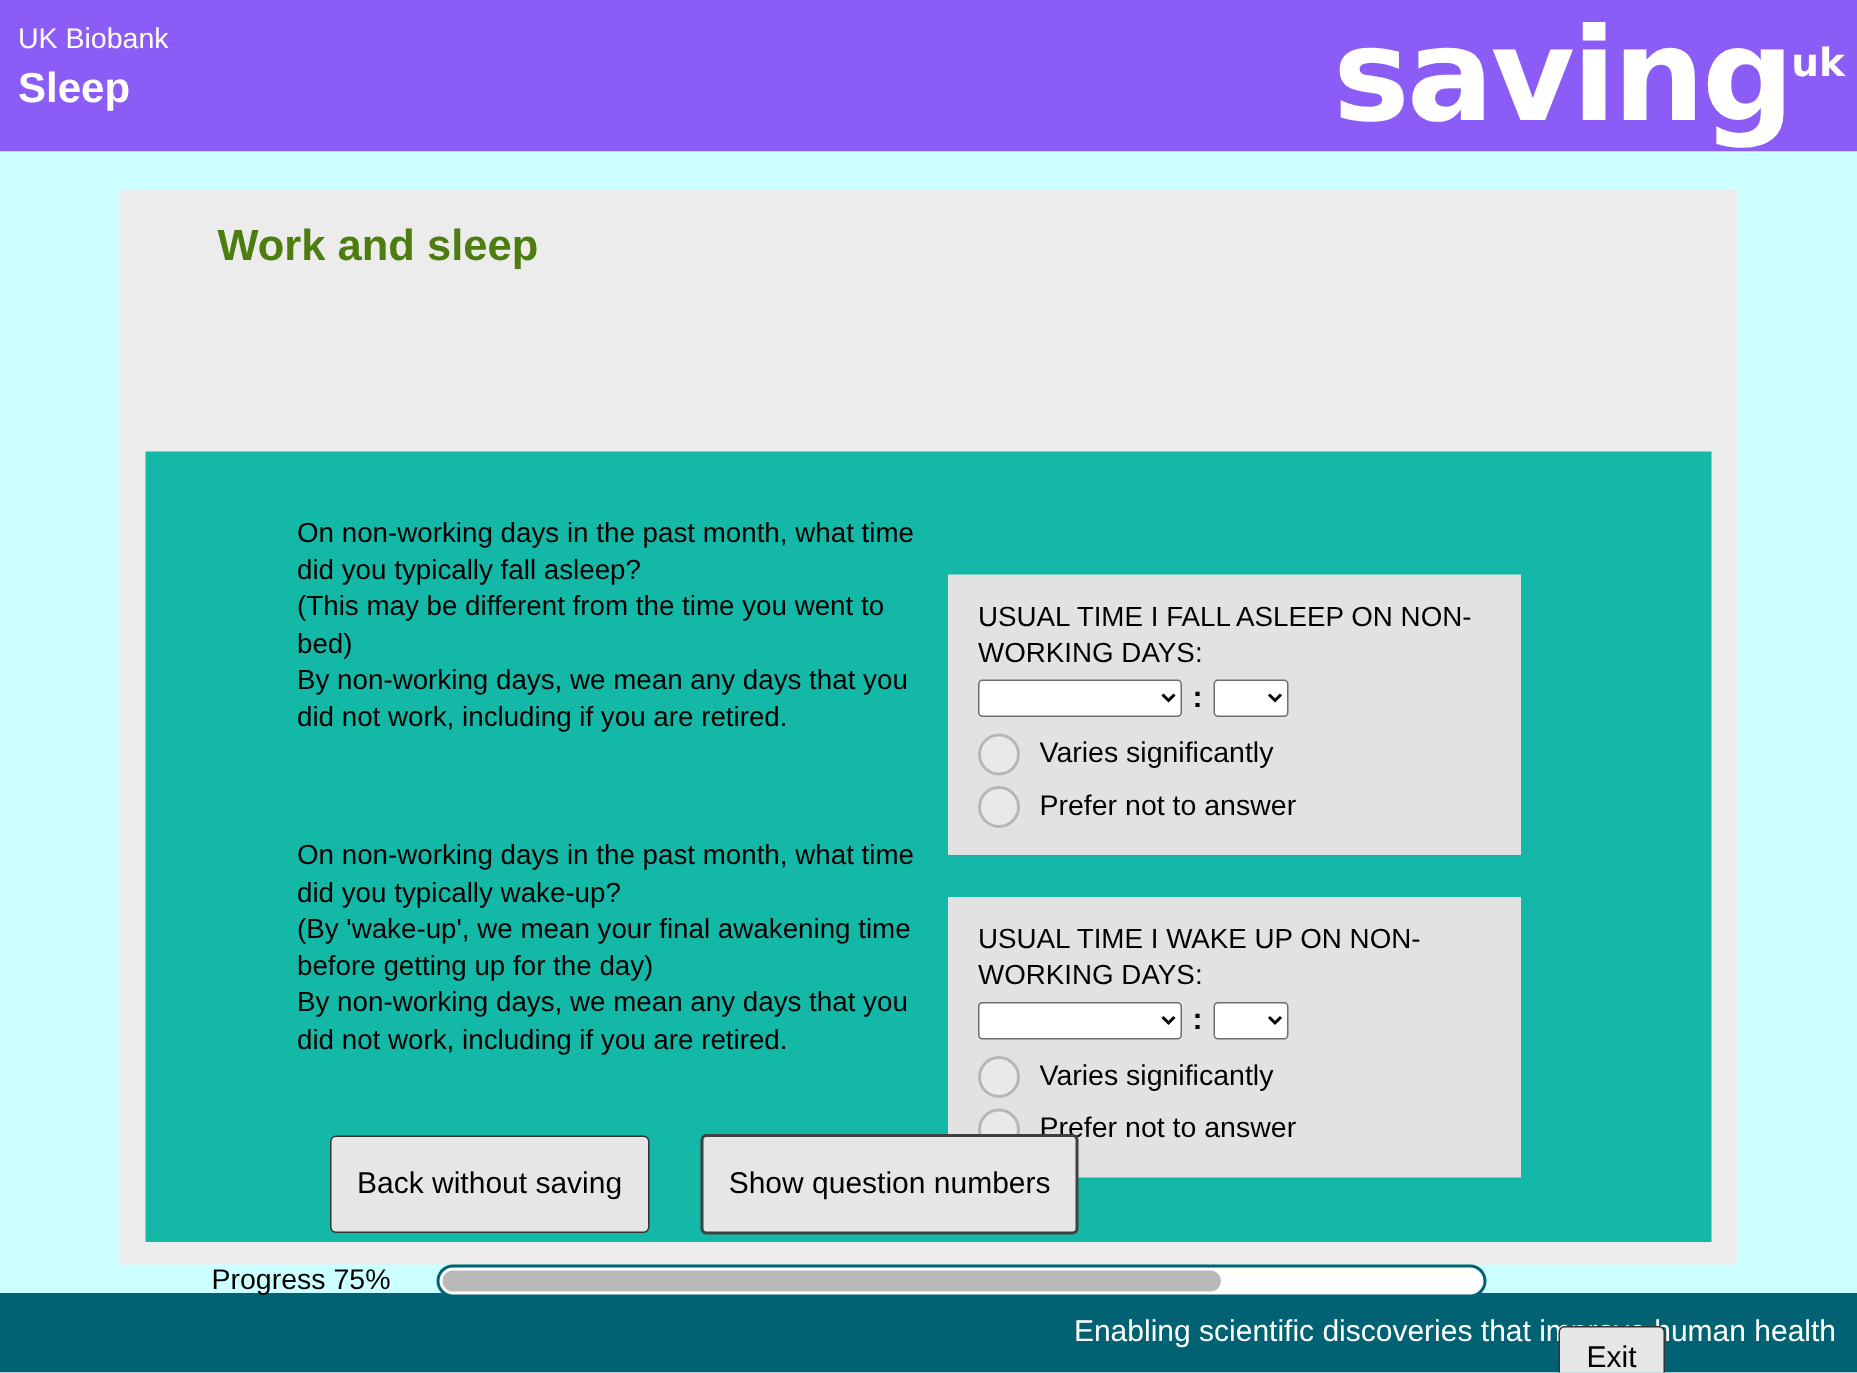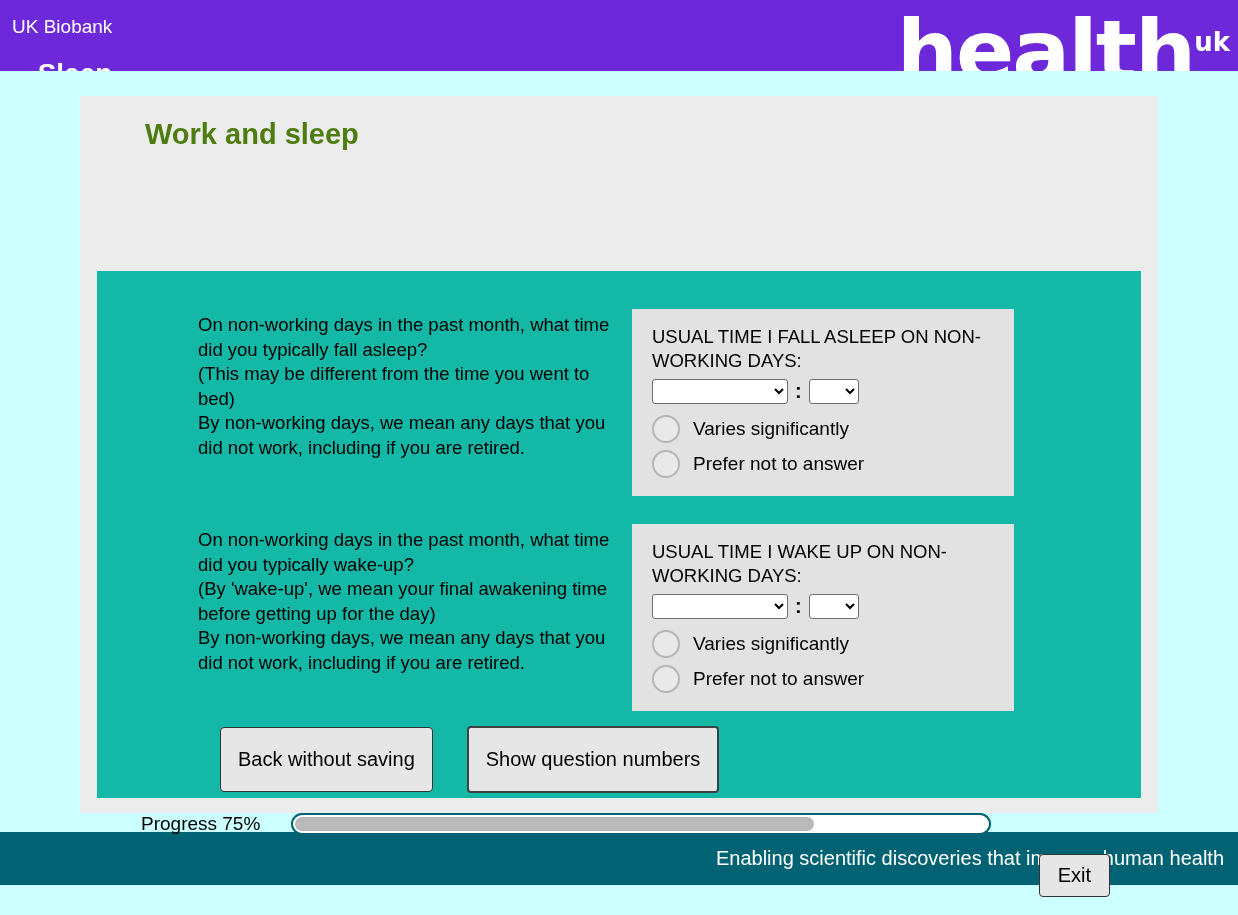--- a/index.html
+++ b/index.html
@@ -11,39 +11,38 @@
     width: 1238px;
     height: 915px;
     background: #ccffff;
     font-family: "Liberation Sans", sans-serif;
     overflow: hidden;
   }
 
   
   .header {
     position: relative;
-    height: 71px;
-    background: #6d28d9;
+    height: 101px;
+    background: #8b5cf6;
     color: #ffffff;
   }
   .header-title-block {
     position: absolute;
     left: 12px;
     top: 16px;
     line-height: 1.15;
   }
   .header-line1 {
     font-size: 19px;
     font-weight: normal;
   }
   .header-line2 {
     font-size: 28px;
     font-weight: bold;
-    margin-top: 20px;
-    text-align: right;
+    margin-top: 5px;
   }
   .logo {
     position: absolute;
     right: 8px;
     top: 0px;
     height: 101px;
     display: flex;
     align-items: center;
   }
   .logo-text {
@@ -106,20 +105,21 @@
     font-size: 18.5px;
     color: #000000;
     line-height: 1.33;
   }
   .answer-box {
     position: absolute;
     left: 535px;
     width: 382px;
     background: #e2e2e2;
     padding: 16px 0 18px 0;
+    margin-top: 44px;
   }
   .answer-label {
     font-size: 18.5px;
     color: #000;
     padding: 0 20px;
     line-height: 1.3;
     text-transform: uppercase;
   }
   .time-selects {
     display: flex;
@@ -256,21 +256,21 @@
 </head>
 <body>
 
 <div class="header">
   <div class="header-title-block">
     <div class="header-line1">UK Biobank</div>
     <div class="header-line2">Sleep</div>
   </div>
   <div class="logo">
     <div class="logo-text">
-      <span>health</span><span class="logo-sup">uk</span>
+      <span>saving</span><span class="logo-sup">uk</span>
     </div>
   </div>
 </div>
 
 <div class="page">
   <div class="panel">
 
     <div class="panel-title">Work and sleep</div>
 
     <div class="form-area">

